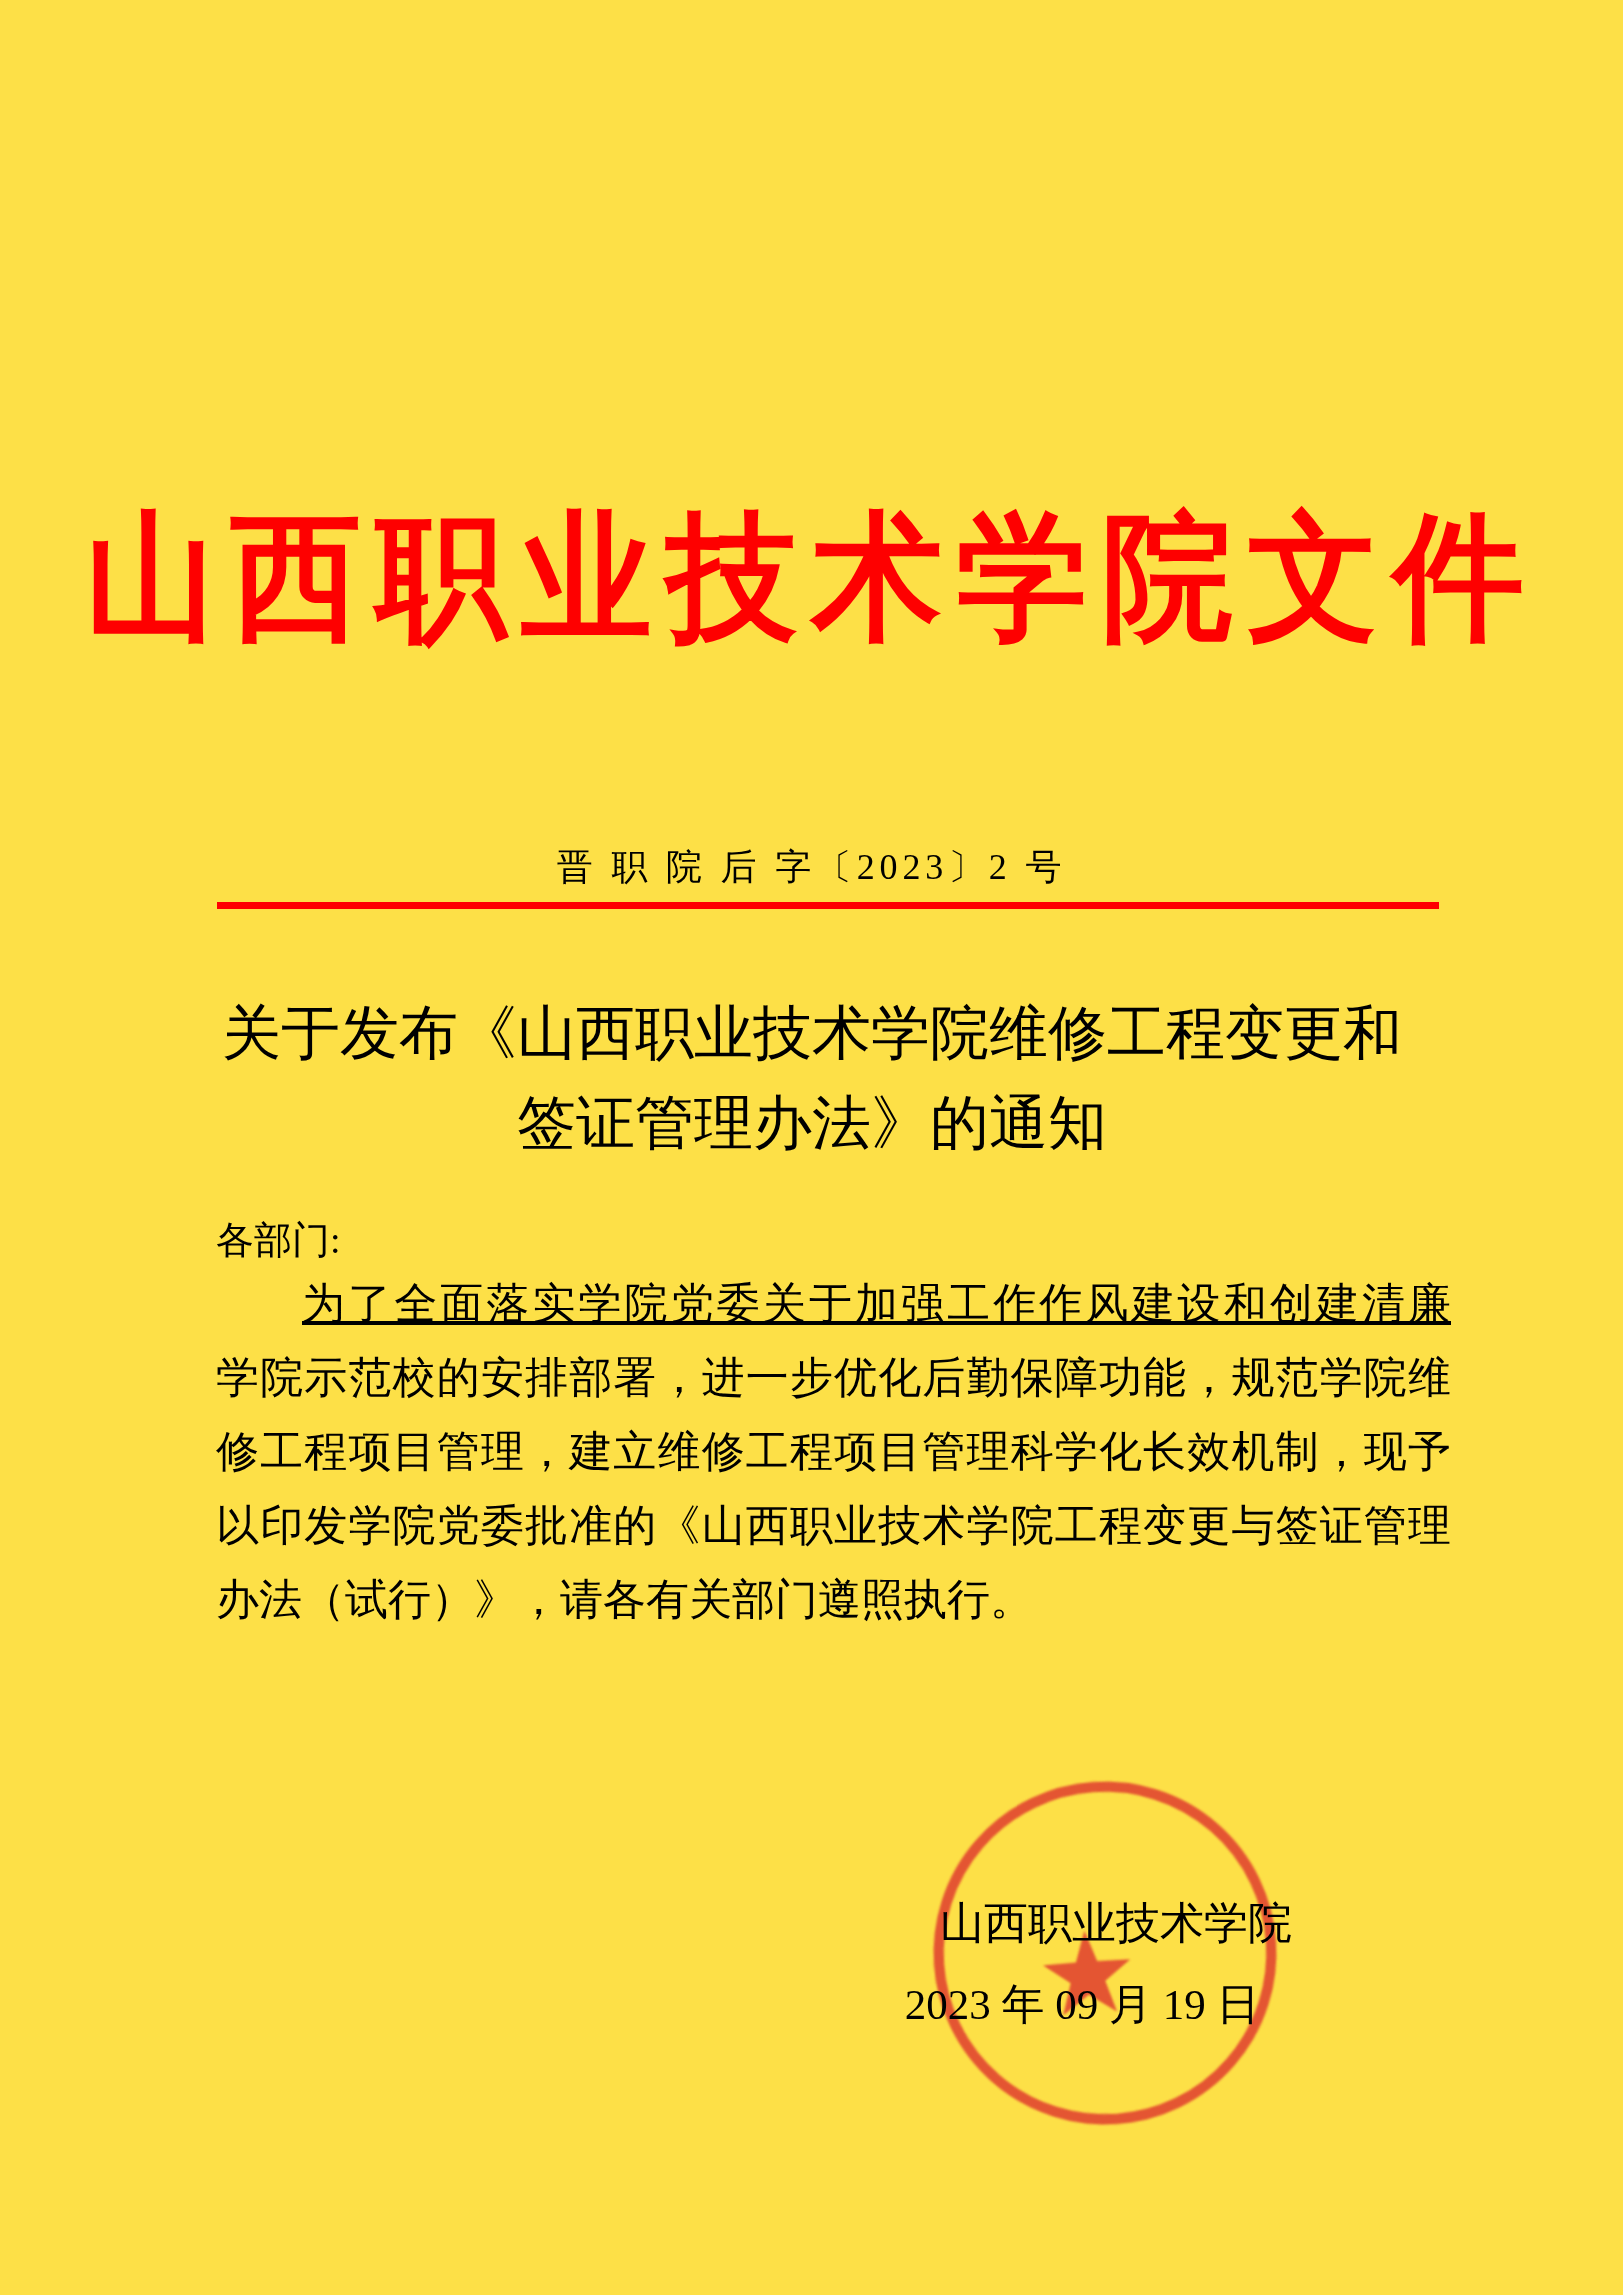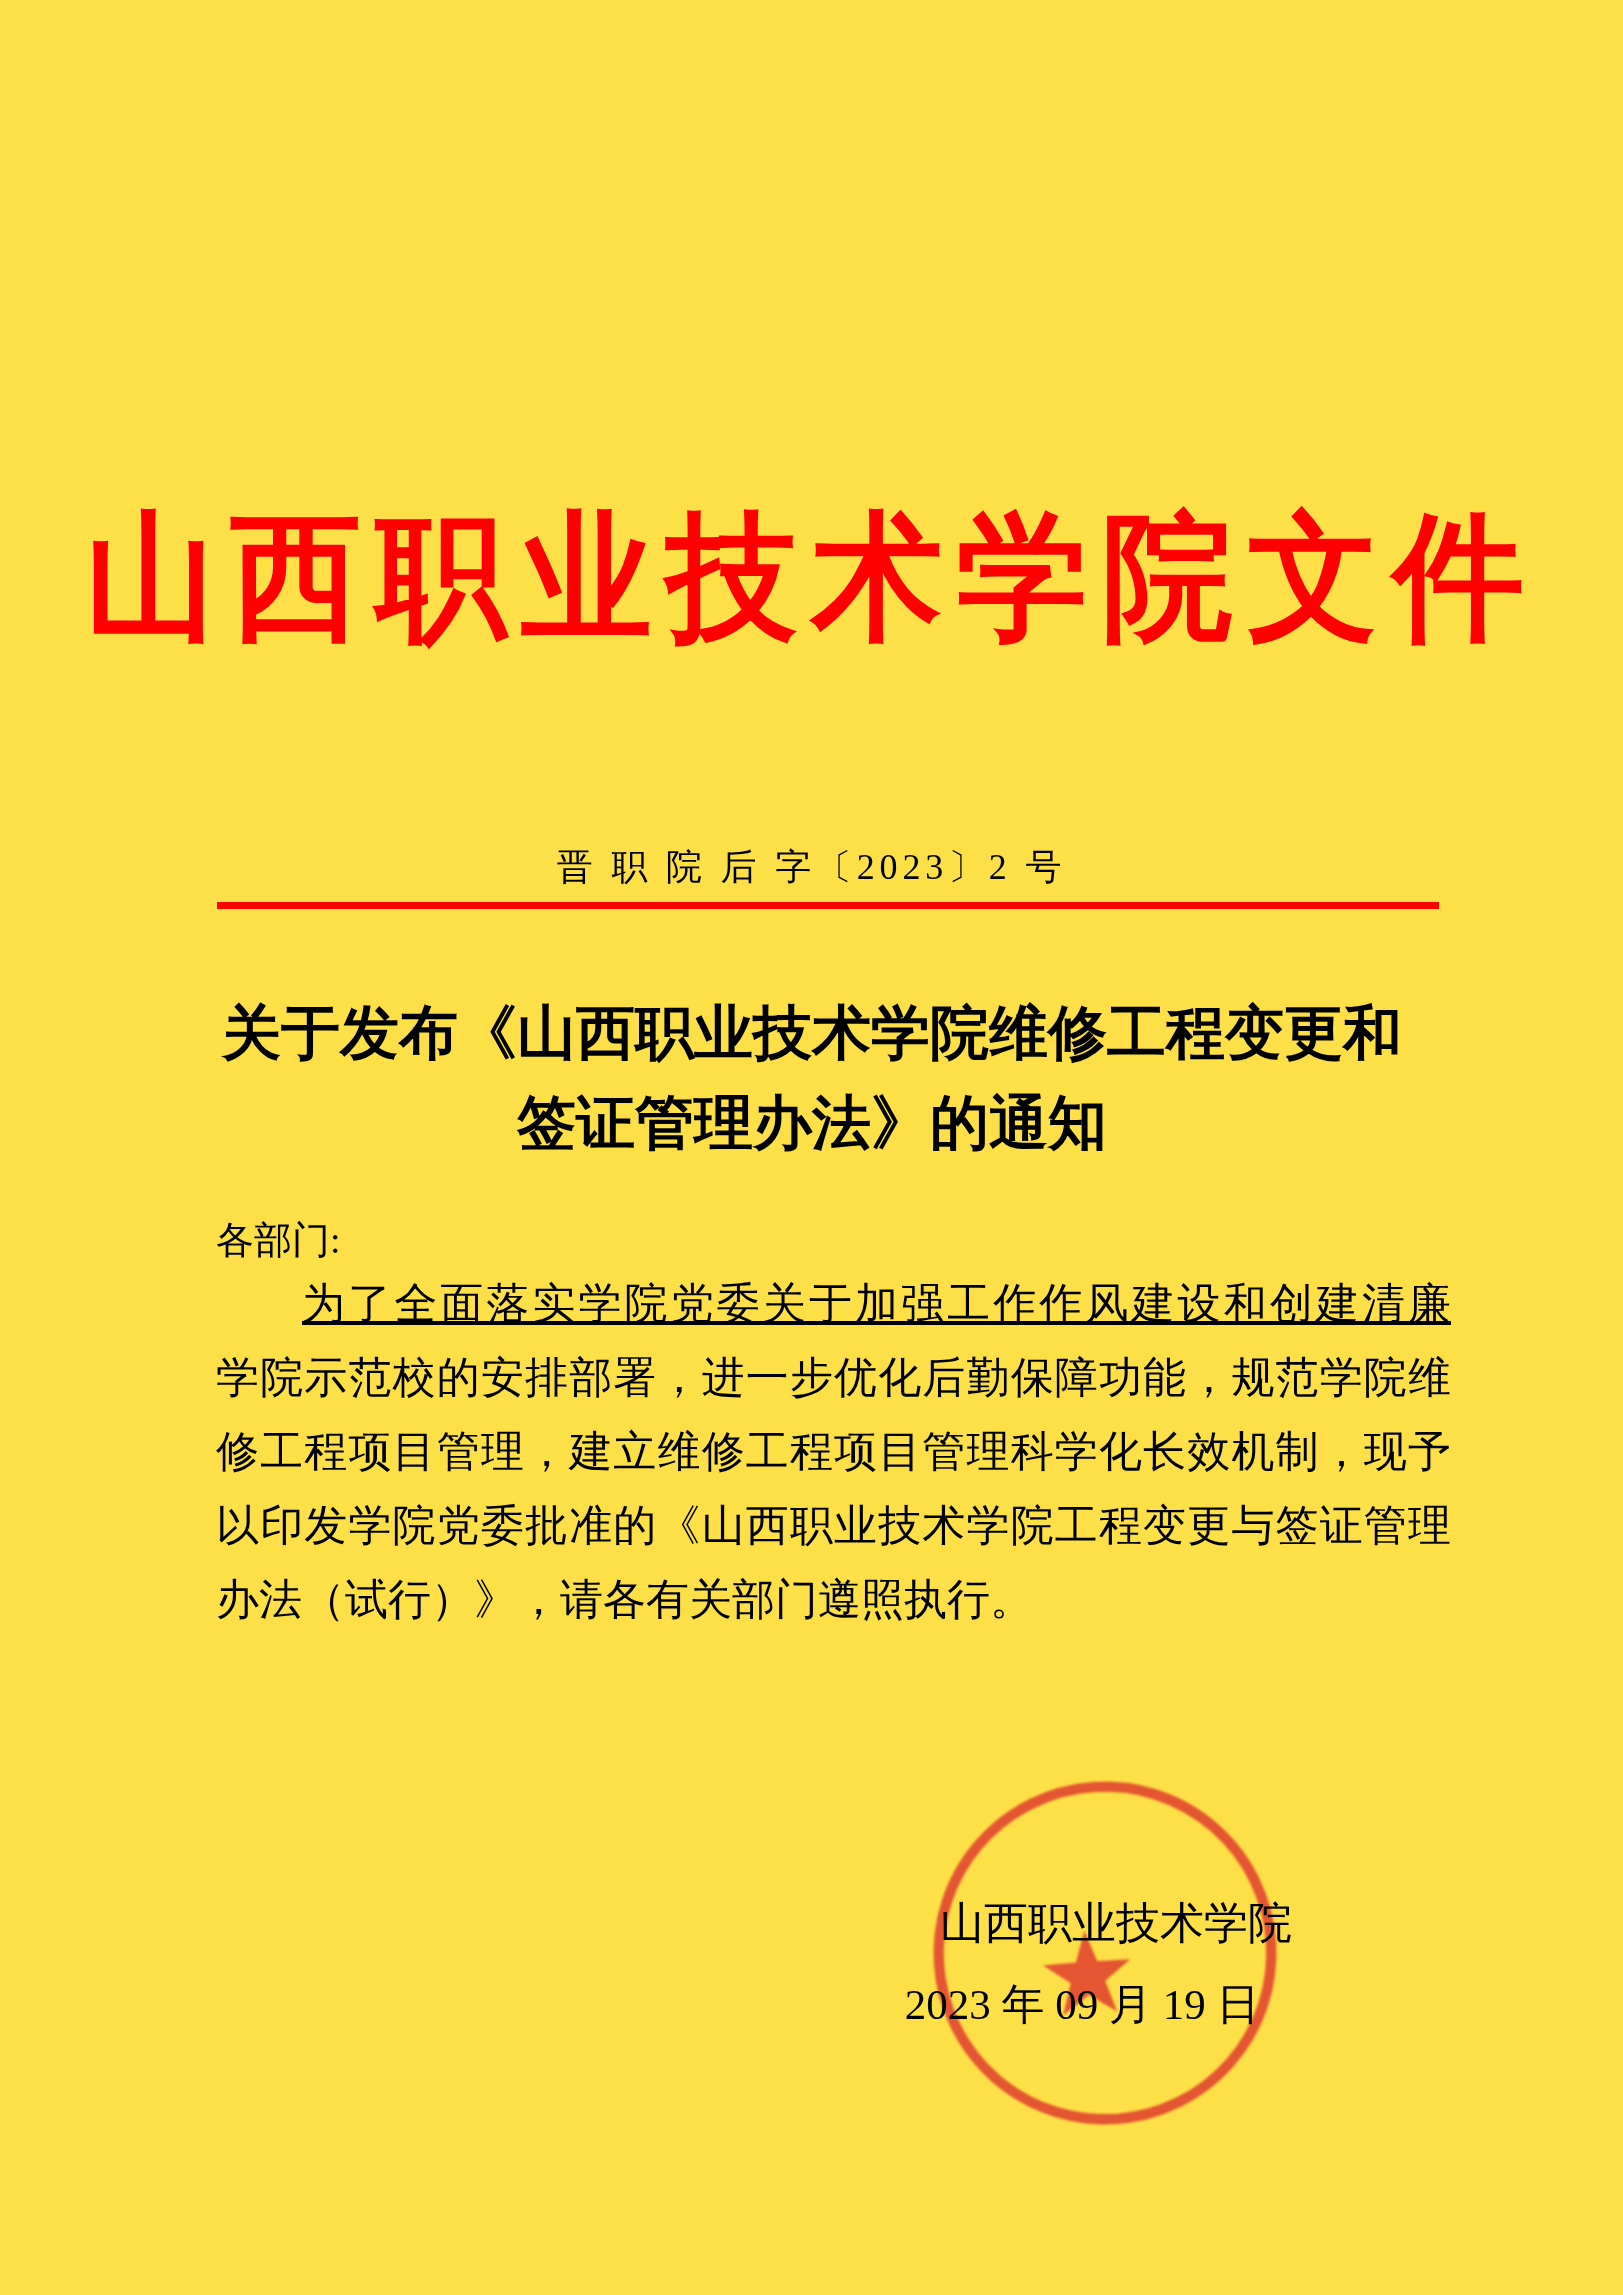--- a/index.html
+++ b/index.html
@@ -37,21 +37,21 @@
     white-space:nowrap;
   }
   .red-rule{
     position:absolute;top:902px;left:217px;
     width:1222px;height:7.1px;
     background:var(--rule-red);
   }
   .notice-title{
     position:absolute;top:988px;left:159px;width:1306px;
     text-align:center;
-    font-weight:bold;
+    font-weight:normal;
     font-size:59px;line-height:90px;
     white-space:nowrap;
   }
   .salutation{
     position:absolute;top:1213px;left:216px;
     font-size:38px;line-height:55px;
     white-space:nowrap;
   }
   .body-text{
     position:absolute;top:1267px;left:216px;width:1235px;

